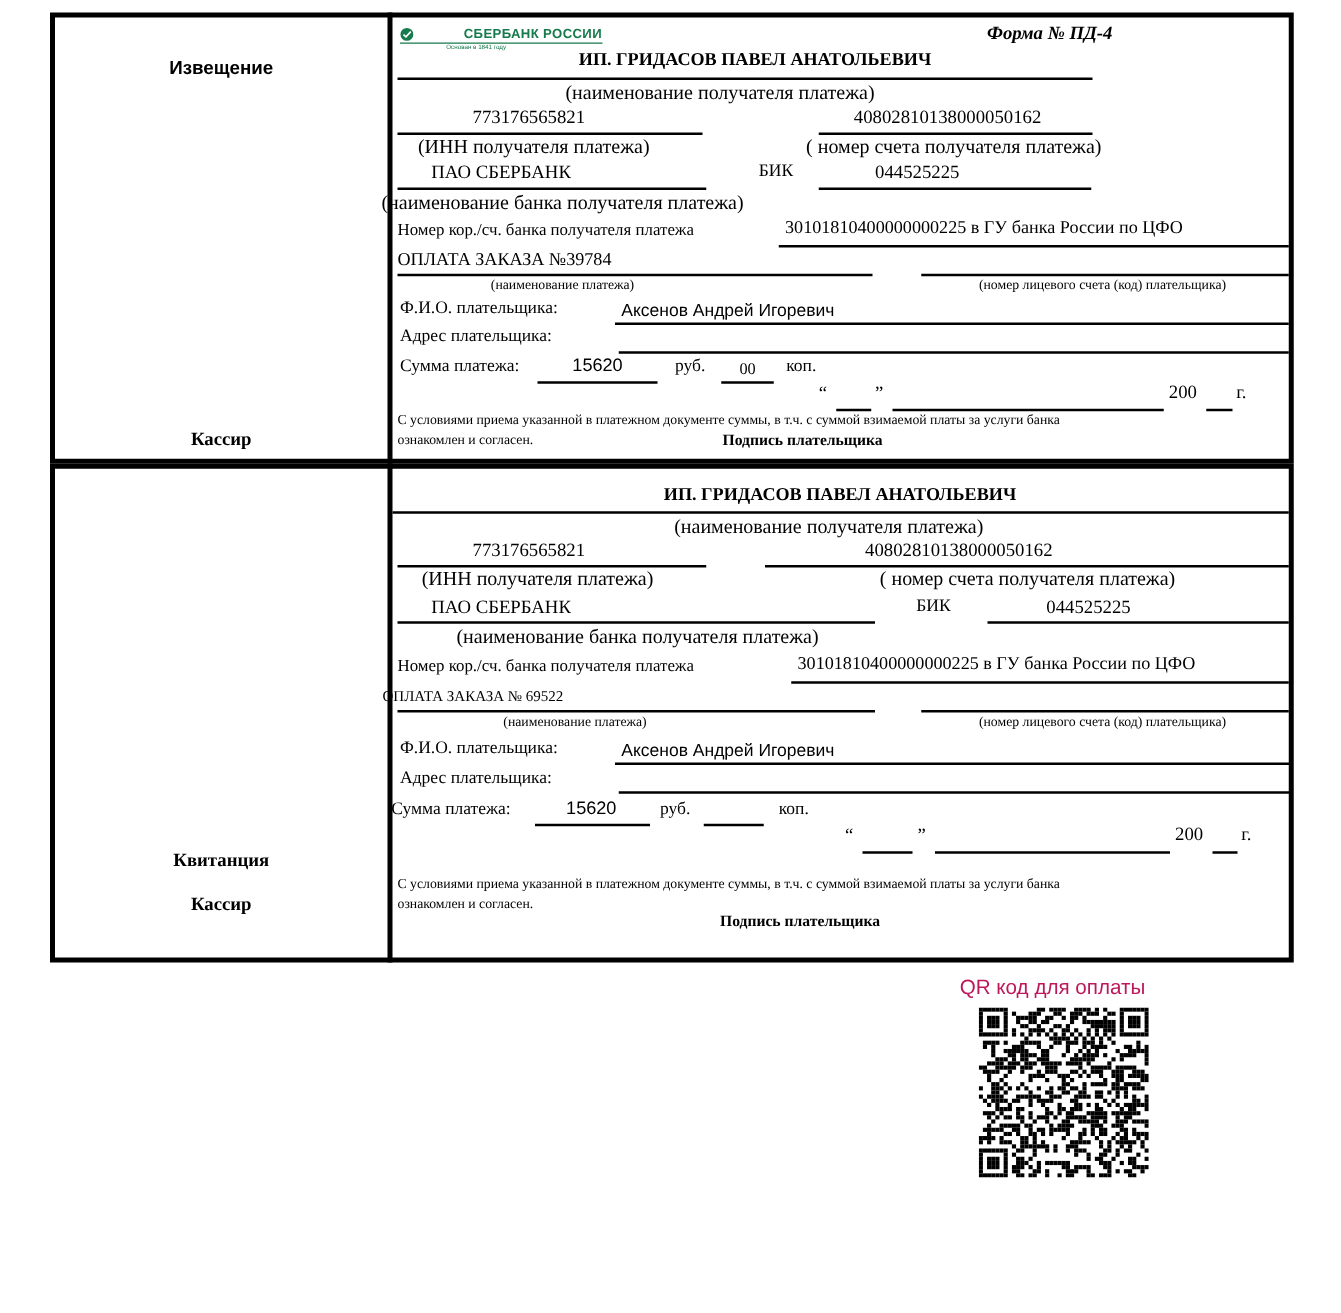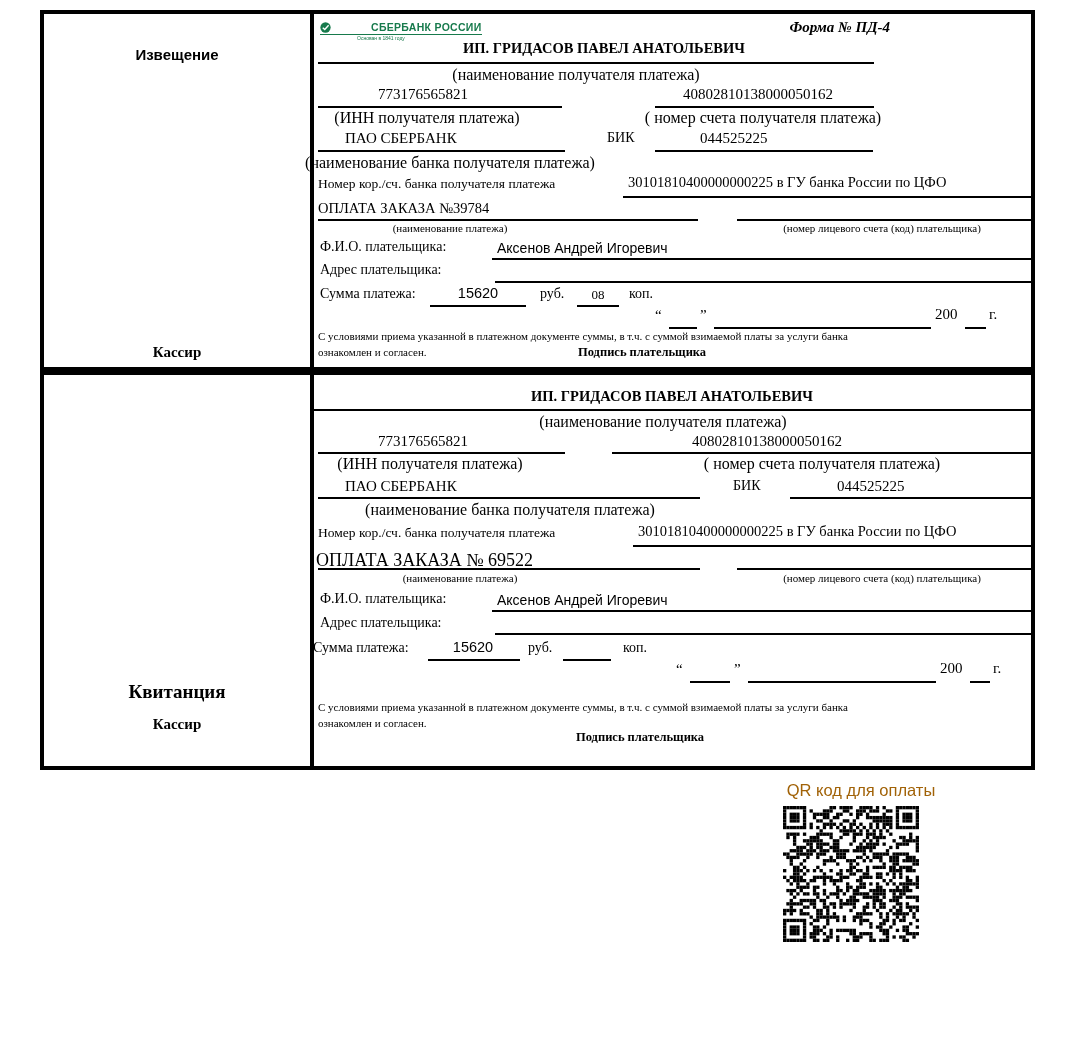--- a/index.html
+++ b/index.html
@@ -78,39 +78,39 @@
   <div class="abs san" style="left:497px;top:240px;font-size:14px;">Аксенов Андрей Игоревич</div>
   <div class="ln" style="left:492px;top:258px;width:539px;"></div>
   <div class="abs lbl" style="left:320px;top:262px;">Адрес плательщика:</div>
   <div class="ln" style="left:495px;top:281px;width:536px;"></div>
 
   <div class="abs lbl" style="left:320px;top:286px;">Сумма платежа:</div>
   <div class="ln" style="left:430px;top:305px;width:96px;"></div>
   <div class="abs ctr san" style="left:478px;top:285px;font-size:14.5px;">15620</div>
   <div class="abs lbl" style="left:540px;top:286px;">руб.</div>
   <div class="ln" style="left:577px;top:305px;width:42px;"></div>
-  <div class="abs ctr" style="left:598px;top:287px;font-size:13px;">08</div>
+  <div class="abs ctr" style="left:598px;top:287px;font-size:13px;">00</div>
   <div class="abs lbl" style="left:629px;top:286px;">коп.</div>
 
   <div class="abs val" style="left:655px;top:307px;">“</div>
   <div class="ln" style="left:669px;top:327px;width:28px;"></div>
   <div class="abs val" style="left:700px;top:307px;">”</div>
   <div class="ln" style="left:714px;top:327px;width:217px;"></div>
   <div class="abs val" style="left:935px;top:306px;">200</div>
   <div class="ln" style="left:965px;top:327px;width:21px;"></div>
   <div class="abs val" style="left:989px;top:306px;">г.</div>
 
   <div class="abs cap2" style="left:318px;top:330px;">С условиями приема указанной в платежном документе суммы, в т.ч. с суммой взимаемой платы за услуги банка</div>
   <div class="abs cap2" style="left:318px;top:346px;">ознакомлен и согласен.</div>
   <div class="abs b" style="left:578px;top:345px;font-size:12.5px;">Подпись плательщика</div>
 
   <div class="box" style="left:40px;top:371px;width:995px;height:399px;"></div>
   <div class="vdiv" style="left:310px;top:371px;height:399px;"></div>
 
-  <div class="abs ctr ser b" style="left:177px;top:681px;font-size:19px;">Квитанция</div>
+  <div class="abs ctr ser b" style="left:177px;top:681px;font-size:15px;">Квитанция</div>
   <div class="abs ctr ser b" style="left:177px;top:716px;font-size:15px;">Кассир</div>
 
   <div class="abs ctr ser b" style="left:672px;top:388px;font-size:14.5px;">ИП. ГРИДАСОВ ПАВЕЛ АНАТОЛЬЕВИЧ</div>
   <div class="ln" style="left:314px;top:409px;width:717px;"></div>
   <div class="abs ctr cap" style="left:663px;top:413px;">(наименование получателя платежа)</div>
 
   <div class="abs val" style="left:378px;top:433px;">773176565821</div>
   <div class="abs val" style="left:692px;top:433px;">40802810138000050162</div>
   <div class="ln" style="left:318px;top:452px;width:247px;"></div>
   <div class="ln" style="left:612px;top:452px;width:419px;"></div>
@@ -121,21 +121,21 @@
   <div class="abs lbl" style="left:733px;top:478px;">БИК</div>
   <div class="abs val" style="left:837px;top:478px;">044525225</div>
   <div class="ln" style="left:318px;top:497px;width:382px;"></div>
   <div class="ln" style="left:790px;top:497px;width:241px;"></div>
   <div class="abs ctr cap" style="left:510px;top:501px;">(наименование банка получателя платежа)</div>
 
   <div class="abs" style="left:318px;top:525px;font-size:13.5px;">Номер кор./сч. банка получателя платежа</div>
   <div class="abs" style="left:638px;top:523px;font-size:14.5px;">30101810400000000225 в ГУ банка России по ЦФО</div>
   <div class="ln" style="left:633px;top:545px;width:398px;"></div>
 
-  <div class="abs" style="left:316px;top:550px;font-size:18px;font-family:Liberation Serif, serif;">ОПЛАТА ЗАКАЗА № 69522</div>
+  <div class="abs" style="left:306px;top:550px;font-size:12px;font-family:Liberation Serif, serif;">ОПЛАТА ЗАКАЗА № 69522</div>
   <div class="ln" style="left:318px;top:568px;width:382px;"></div>
   <div class="ln" style="left:737px;top:568px;width:294px;"></div>
   <div class="abs ctr cap2" style="left:460px;top:572px;">(наименование платежа)</div>
   <div class="abs ctr cap2" style="left:882px;top:572px;">(номер лицевого счета (код) плательщика)</div>
 
   <div class="abs lbl" style="left:320px;top:591px;">Ф.И.О. плательщика:</div>
   <div class="abs san" style="left:497px;top:592px;font-size:14px;">Аксенов Андрей Игоревич</div>
   <div class="ln" style="left:492px;top:610px;width:541px;"></div>
   <div class="abs lbl" style="left:320px;top:615px;">Адрес плательщика:</div>
   <div class="ln" style="left:495px;top:633px;width:538px;"></div>
@@ -153,21 +153,21 @@
   <div class="abs val" style="left:734px;top:661px;">”</div>
   <div class="ln" style="left:748px;top:681px;width:188px;"></div>
   <div class="abs val" style="left:940px;top:660px;">200</div>
   <div class="ln" style="left:970px;top:681px;width:20px;"></div>
   <div class="abs val" style="left:993px;top:660px;">г.</div>
 
   <div class="abs cap2" style="left:318px;top:701px;">С условиями приема указанной в платежном документе суммы, в т.ч. с суммой взимаемой платы за услуги банка</div>
   <div class="abs cap2" style="left:318px;top:717px;">ознакомлен и согласен.</div>
   <div class="abs b" style="left:576px;top:730px;font-size:12.5px;">Подпись плательщика</div>
 
-  <div class="abs ctr san" style="left:861px;top:781px;font-size:16.5px;color:#a16207;">QR код для оплаты</div>
+  <div class="abs ctr san" style="left:842px;top:781px;font-size:16.5px;color:#be185d;">QR код для оплаты</div>
   <div class="abs" id="qr-box" style="left:783px;top:806px;width:136px;height:136px;">
       <svg width="136" height="136" xmlns="http://www.w3.org/2000/svg" fill="#000">
         <rect x="0.00" y="0.00" width="3.32" height="3.32"></rect>
         <rect x="3.32" y="0.00" width="3.32" height="3.32"></rect>
         <rect x="6.63" y="0.00" width="3.32" height="3.32"></rect>
         <rect x="9.95" y="0.00" width="3.32" height="3.32"></rect>
         <rect x="13.27" y="0.00" width="3.32" height="3.32"></rect>
         <rect x="16.59" y="0.00" width="3.32" height="3.32"></rect>
         <rect x="19.90" y="0.00" width="3.32" height="3.32"></rect>
         <rect x="46.44" y="0.00" width="3.32" height="3.32"></rect>

